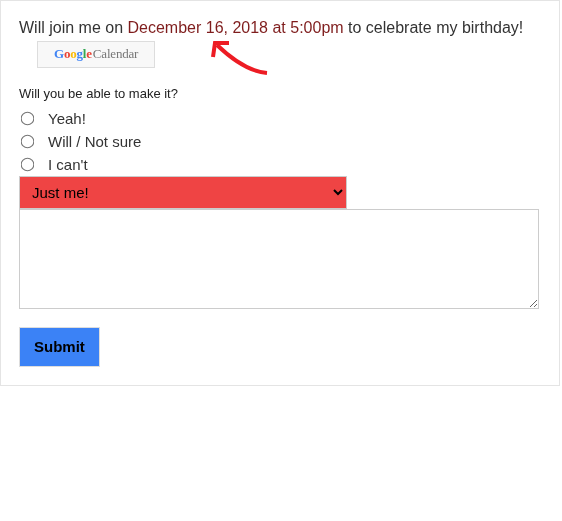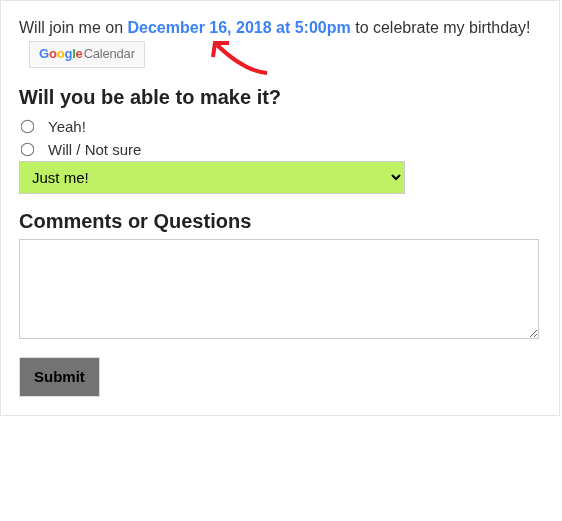--- a/index.html
+++ b/index.html
@@ -1,34 +1,34 @@
 <!DOCTYPE html>
 <html><head>
   <meta charset="utf-8">
   <style>
     body { font-family: -apple-system, BlinkMacSystemFont, "Segoe UI", Helvetica, Arial, sans-serif; margin: 0; padding: 0; }
     .card { width: 560px; border: 1px solid #e4e4e4; background: #fff; box-sizing: border-box; padding: 14px 18px 18px; color: #333; }
     .intro { font-size: 16px; line-height: 1.6; margin: 0 0 18px; position: relative; }
-    .intro b { font-weight: 700; color: #3b82f6; }
-    .gcal { display: inline-block; border: 1px solid #ddd; background: #f8f8f8; padding: 2px 9px 3px; font-size: 13px; vertical-align: middle; margin-left: 10px; font-family: Liberation Sans, sans-serif; letter-spacing: -0.2px; }
+    .intro b { font-weight: 400; color: #7f1d1d; }
+    .gcal { display: inline-block; border: 1px solid #ddd; background: #f8f8f8; padding: 2px 16px 3px; font-size: 13px; vertical-align: middle; margin-left: 18px; font-family: Liberation Serif, serif; letter-spacing: -0.2px; }
     .gcal .g1 { color: #4285F4; font-weight: 600; }
     .gcal .g2 { color: #EA4335; font-weight: 600; }
     .gcal .g3 { color: #FBBC05; font-weight: 600; }
     .gcal .g4 { color: #4285F4; font-weight: 600; }
     .gcal .g5 { color: #34A853; font-weight: 600; }
     .gcal .g6 { color: #EA4335; font-weight: 600; }
     .gcal .cal { color: #777; font-weight: 400; margin-left: 1px; }
     .arrow { position: absolute; left: 190px; top: 18px; pointer-events: none; }
-    .q-label { font-size: 20px; font-weight: 700; color: #222; margin: 1px 0 6px; }
+    .q-label { font-size: 13px; font-weight: 400; color: #222; margin: 1px 0 6px; }
     .radio-row { display: flex; padding: 3px 0 3px 2px; font-size: 15px; }
     .radio-row input { margin: 0 14px 0 0; transform: scale(1.05); }
     .radio-row span { color: #333; }
-    select.people { width: 386px; height: 33px; font-size: 15px; padding-left: 8px; border: 1px solid #ccc; background: #bef264; box-sizing: border-box; }
+    select.people { width: 328px; height: 33px; font-size: 15px; padding-left: 8px; border: 1px solid #ccc; background: #ef4444; box-sizing: border-box; }
     textarea.comments { width: 520px; height: 100px; border: 1px solid #ccc; resize: both; font-size: 15px; padding: 6px; box-sizing: border-box; display: block; }
-    .submit { display: inline-block; background: #737373; border: 1px solid #ddd; font-weight: 700; font-size: 15px; padding: 10px 14px 11px; margin-top: 18px; cursor: pointer; }
+    .submit { display: inline-block; background: #3b82f6; border: 1px solid #ddd; font-weight: 700; font-size: 15px; padding: 10px 14px 11px; margin-top: 18px; cursor: pointer; }
   </style>
 </head>
 <body>
 
 <div class="card">
   <p class="intro">
     <span>Will join me on </span><b>December 16, 2018 at 5:00pm</b><span> to celebrate my birthday! </span><span class="gcal"><span class="g1">G</span><span class="g2">o</span><span class="g3">o</span><span class="g4">g</span><span class="g5">l</span><span class="g6">e</span><span class="cal">Calendar</span></span>
     <svg class="arrow" width="70" height="50">
       <path d="M 58 40 Q 35 38 8 12" stroke="#ed1c24" stroke-width="4" fill="none"></path>
       <path d="M 4 24 L 6 10 L 20 10" stroke="#ed1c24" stroke-width="4" fill="none" stroke-linejoin="miter"></path>
@@ -37,22 +37,25 @@
 
   <div class="q-label">Will you be able to make it?</div>
   <label class="radio-row">
     <input type="radio" name="rsvp" style="">
     <span>Yeah!</span>
   </label>
   <label class="radio-row">
     <input type="radio" name="rsvp" style="">
     <span>Will / Not sure</span>
   </label>
+  <label class="radio-row">
+    <input type="radio" name="rsvp" style="">
+    <span>I can't</span>
+  </label>
 
   <select class="people">
     <option>Just me!</option>
   </select>
 
-  <div class="q-label" style="margin-top:16px">Comments or Questions</div>
   <textarea class="comments" value="" style=""></textarea>
 
   <button class="submit">Submit</button>
 </div>
 
 </body></html>

